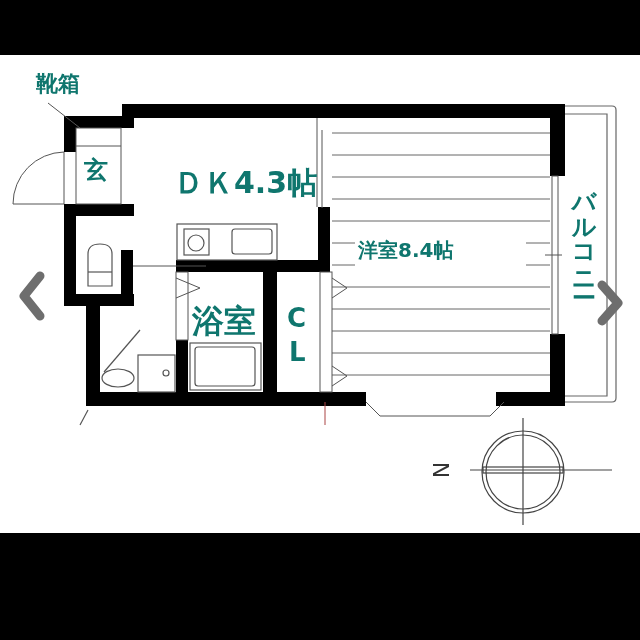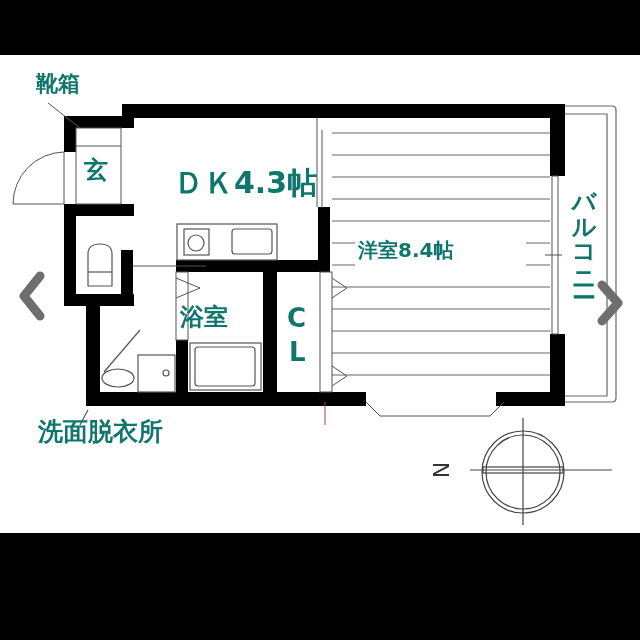--- a/index.html
+++ b/index.html
@@ -110,24 +110,23 @@
         <line x1="523" y1="418" x2="523" y2="525"></line>
         <line x1="470" y1="470" x2="612" y2="470"></line>
         <rect x="483" y="467" width="80" height="6"></rect>
       </g>
     </svg>
 
     <span class="lbl" style="left:36px;top:18px;font-size:22px;">靴箱</span>
     <span class="lbl" style="left:84px;top:103px;font-size:24px;">玄</span>
     <span class="lbl" style="left:145px;top:113px;font-size:30px;margin-left:29px;">ＤＫ4.3帖</span>
     <span class="lbl" style="left:358px;top:185px;font-size:20px;background:#fff;">洋室8.4帖</span>
-    <span class="lbl" style="left:180px;top:250px;font-size:24px;">浴室</span>
+    <span class="lbl" style="left:192px;top:250px;font-size:32px;">浴室</span>
     <span class="lbl" style="left:287px;top:250px;font-size:26px;">C</span>
     <span class="lbl" style="left:289px;top:284px;font-size:26px;">L</span>
-    <span class="lbl" style="left:38px;top:364px;font-size:25px;">洗面脱衣所</span>
     <span class="lbl" style="left:570px;top:120px;font-size:24px;width:26px;writing-mode:vertical-rl;">バルコニー</span>
     <span class="lbl" style="left:434px;top:404px;font-size:22px;font-weight:normal;transform:rotate(-90deg);color:#333;">N</span>
   </div>
 
   <div class="nav-arrow" style="left:14px;top:268px;">
     <svg width="34" height="56" viewBox="0 0 34 56">
       <polyline points="26,8 10,28 26,48" fill="none" stroke="#6e6e6e" stroke-width="9" stroke-linecap="round" stroke-linejoin="round"></polyline>
     </svg>
   </div>
   <div class="nav-arrow" style="left:594px;top:275px;">

